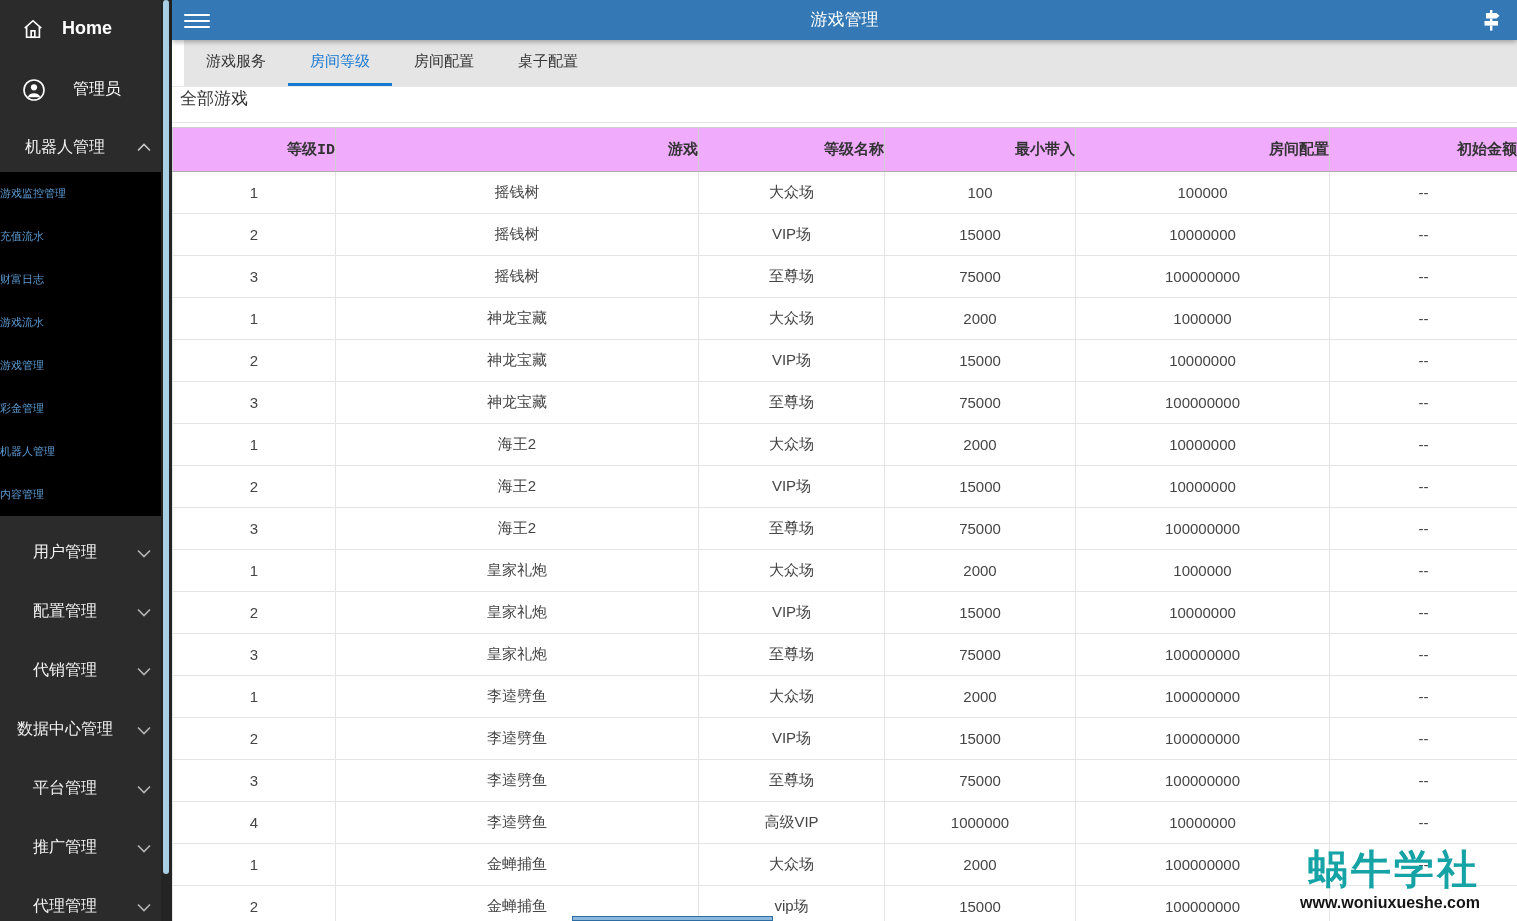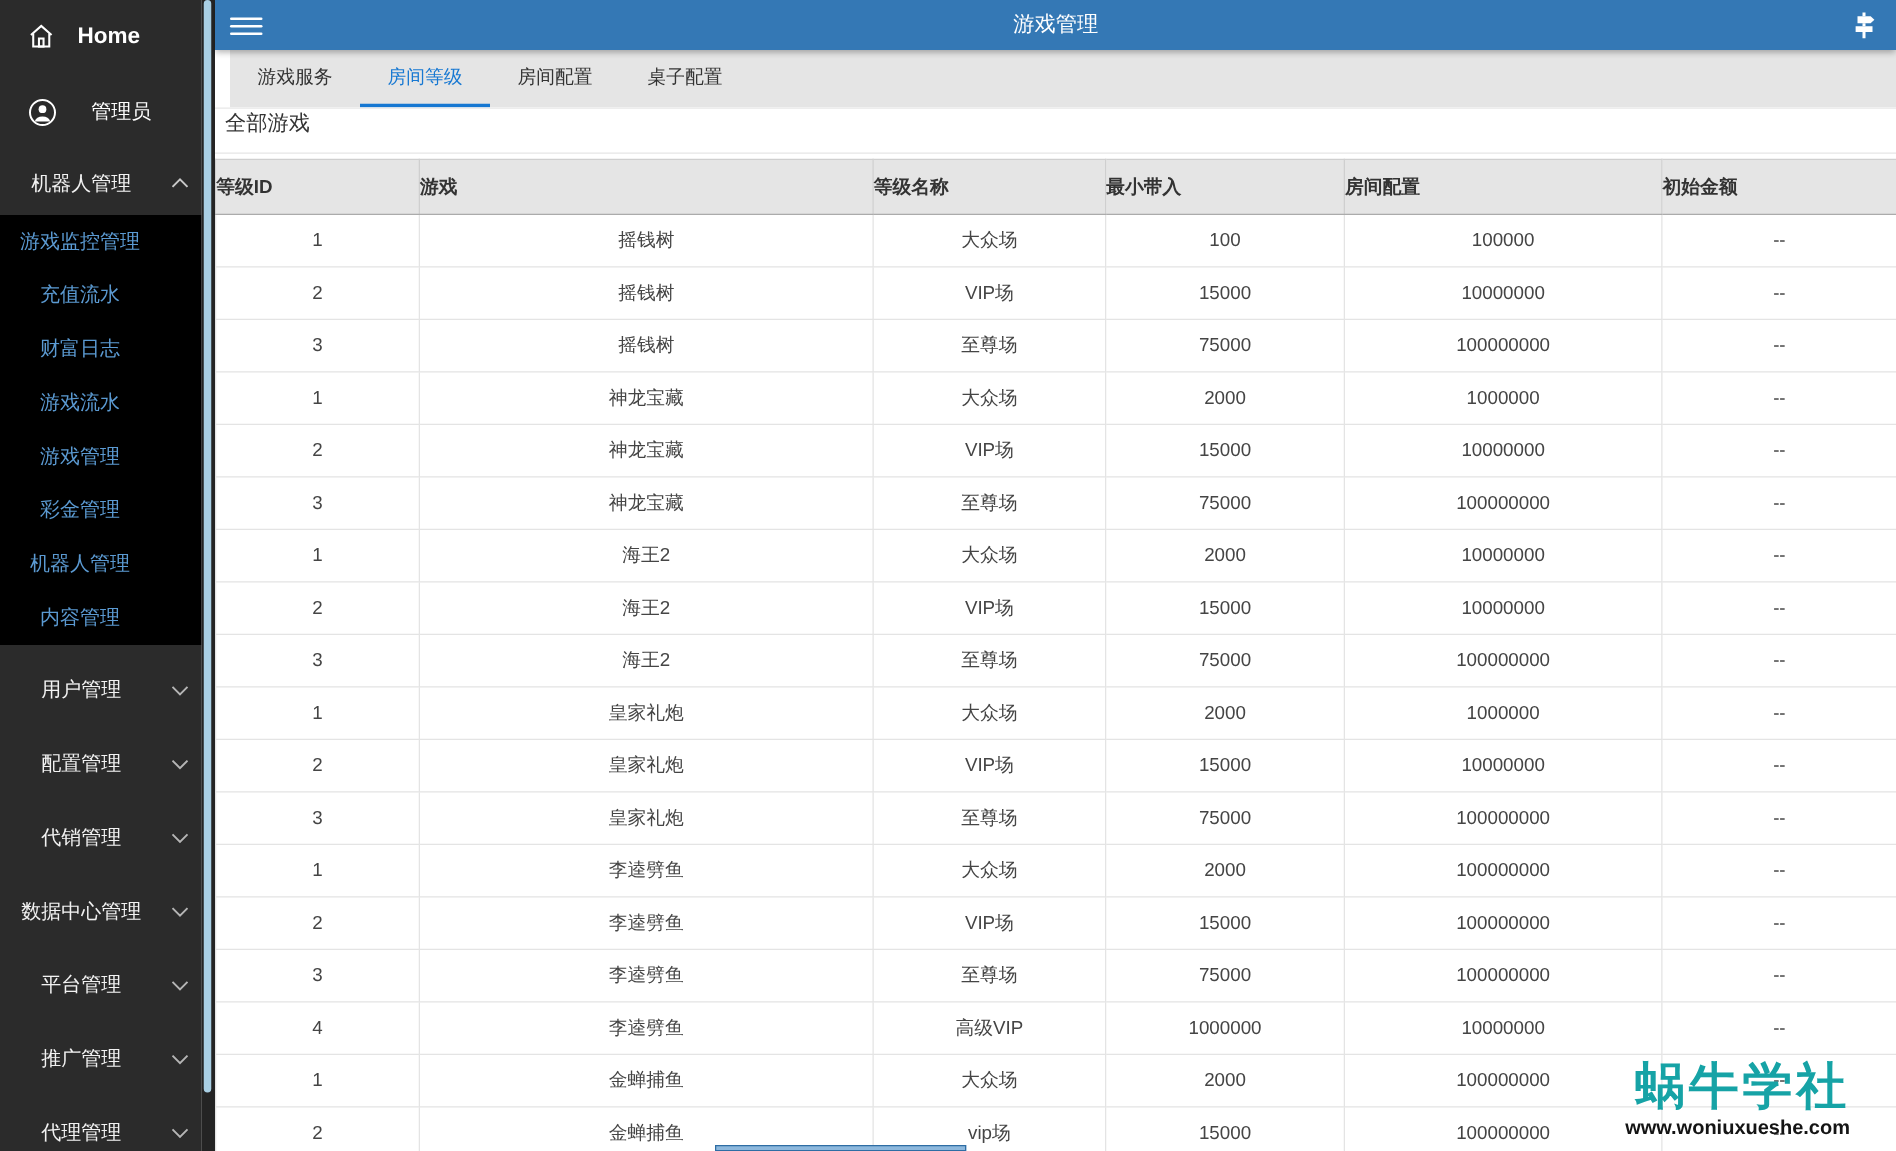--- a/index.html
+++ b/index.html
@@ -13,21 +13,21 @@
   .sb-item .icon { width:26px; height:26px; display:flex; align-items:center; margin-right:14px; }
   .sb-home { height:57px; font-weight:bold; font-size:18px; }
   .sb-admin { height:65px; font-size:16px;gap:11px; }
   .sb-group { position:relative; height:50px; display:flex; align-items:center; cursor:pointer; }
   .sb-group .lbl { display:block; width:130px; text-align:center; font-size:16px; color:#f2f2f2; }
   .sb-group .chev { position:absolute; right:10px; top:50%; transform:translateY(-50%); }
   .sb-groups .sb-group { height:59px;align-items:center; }
   .sb-groups { margin-top:7px; }
   .sb-submenu { background:#000; padding:0; }
   .sb-sub-item { height:43px; display:flex; align-items:center; cursor:pointer; }
-  .sb-sub-item span { display:block; width:128px; text-align:center; font-size:16px; color:#5b9ad2; }
+  .sb-sub-item span { display:block; width:128px; font-size:11px; color:#5b9ad2; }
   .sb-scrolltrack { position:absolute; left:161px; top:0; width:11px; height:921px;
                     background:#242424; z-index:3; }
   .sb-scrollthumb { position:absolute; left:2px; top:0; width:6px; height:874px;
                     background:#a9cfe4; border-radius:3px; }
 
   
   .content { position:absolute; left:172px; top:0; width:1345px; height:921px; background:#fff; }
 
   .appbar { position:absolute; left:0; top:0; width:100%; height:40px; background:#3478b5;
             box-shadow:0 2px 5px rgba(0,0,0,.3); z-index:5; }
@@ -41,22 +41,22 @@
   .tab { width:104px; display:flex; align-items:center; justify-content:center;
          font-size:15px; color:#333; cursor:pointer; border-bottom:3px solid transparent; }
   .tab.active { color:#1778d2; border-bottom-color:#1778d2; }
 
   .panel-head { position:absolute; left:0; top:86px; width:100%; height:37px; background:#fff;
                 border-top:1px solid #e8e8e8; border-bottom:1px solid #e6e6e6;
                 display:flex; padding-left:8px; font-size:17px; color:#333; }
 
   .table-wrap { position:absolute; left:0; top:127px; width:1345px; }
   table { width:1345px; border-collapse:collapse; table-layout:fixed; }
-  thead th { height:44px; background:#e5e5e5; font-size:15px; font-weight:bold; color:#333;
-             border:1px solid #cfcfcf; border-bottom:1px solid #ababab; text-align:left; }
+  thead th { height:44px; background:#f0abfc; font-size:15px; font-weight:bold; color:#333;
+             border:1px solid #cfcfcf; border-bottom:1px solid #ababab; text-align:right;font-family:Liberation Mono, monospace; }
   tbody td { height:42px; background:#fff; font-size:15px; color:#454545; text-align:center;
              border:1px solid #e4e4e4; }
 
   
   .watermark { position:absolute; right:37px; bottom:9px; text-align:right; z-index:6; }
   .wm-title { color:#16a3a6; font-size:40px; font-weight:bold; letter-spacing:3px; line-height:1.1; }
   .wm-url   { color:#141414; font-size:16px; font-weight:bold; margin-top:3px; }
 
   .hscroll-thumb { position:absolute; left:572px; top:916px; width:201px; height:5px;
                    background:#8db8dd; border:1px solid #2e6da4; z-index:6; }

